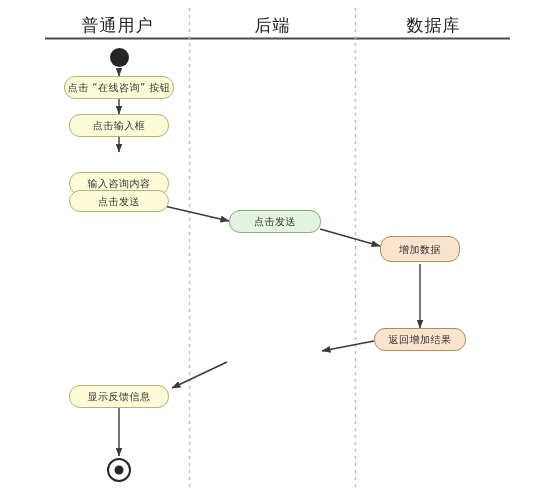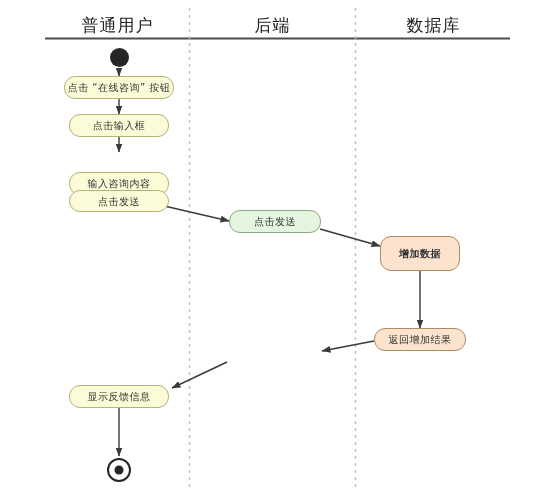--- a/index.html
+++ b/index.html
@@ -104,21 +104,21 @@
   <div class="node n-user" style="left:64px;top:76px;width:110px;height:23px;">点击 “在线咨询” 按钮</div>
 
   <div class="node n-user" style="left:69px;top:114px;width:100px;height:23px;">点击输入框</div>
 
   <div class="node n-user" style="left:69px;top:152px;width:100px;height:23px;margin-top:20px;">输入咨询内容</div>
 
   <div class="node n-user" style="left:69px;top:190px;width:100px;height:22px;">点击发送</div>
 
   <div class="node n-backend" style="left:229px;top:210px;width:92px;height:23px;">点击发送</div>
 
-  <div class="node n-db" style="left:380px;top:236px;width:80px;height:35px;font-weight:bold;">增加数据</div>
+  <div class="node n-db" style="left:380px;top:236px;width:80px;height:26px;">增加数据</div>
 
   <div class="node n-db" style="left:374px;top:328px;width:92px;height:23px;text-align:right;">返回增加结果</div>
 
 
   <div class="node n-user" style="left:69px;top:385px;width:100px;height:23px;">显示反馈信息</div>
 
   <div class="end-node" style="left:107px;top:458px;width:24px;height:24px;">
     <span class="end-dot"></span>
   </div>
 

